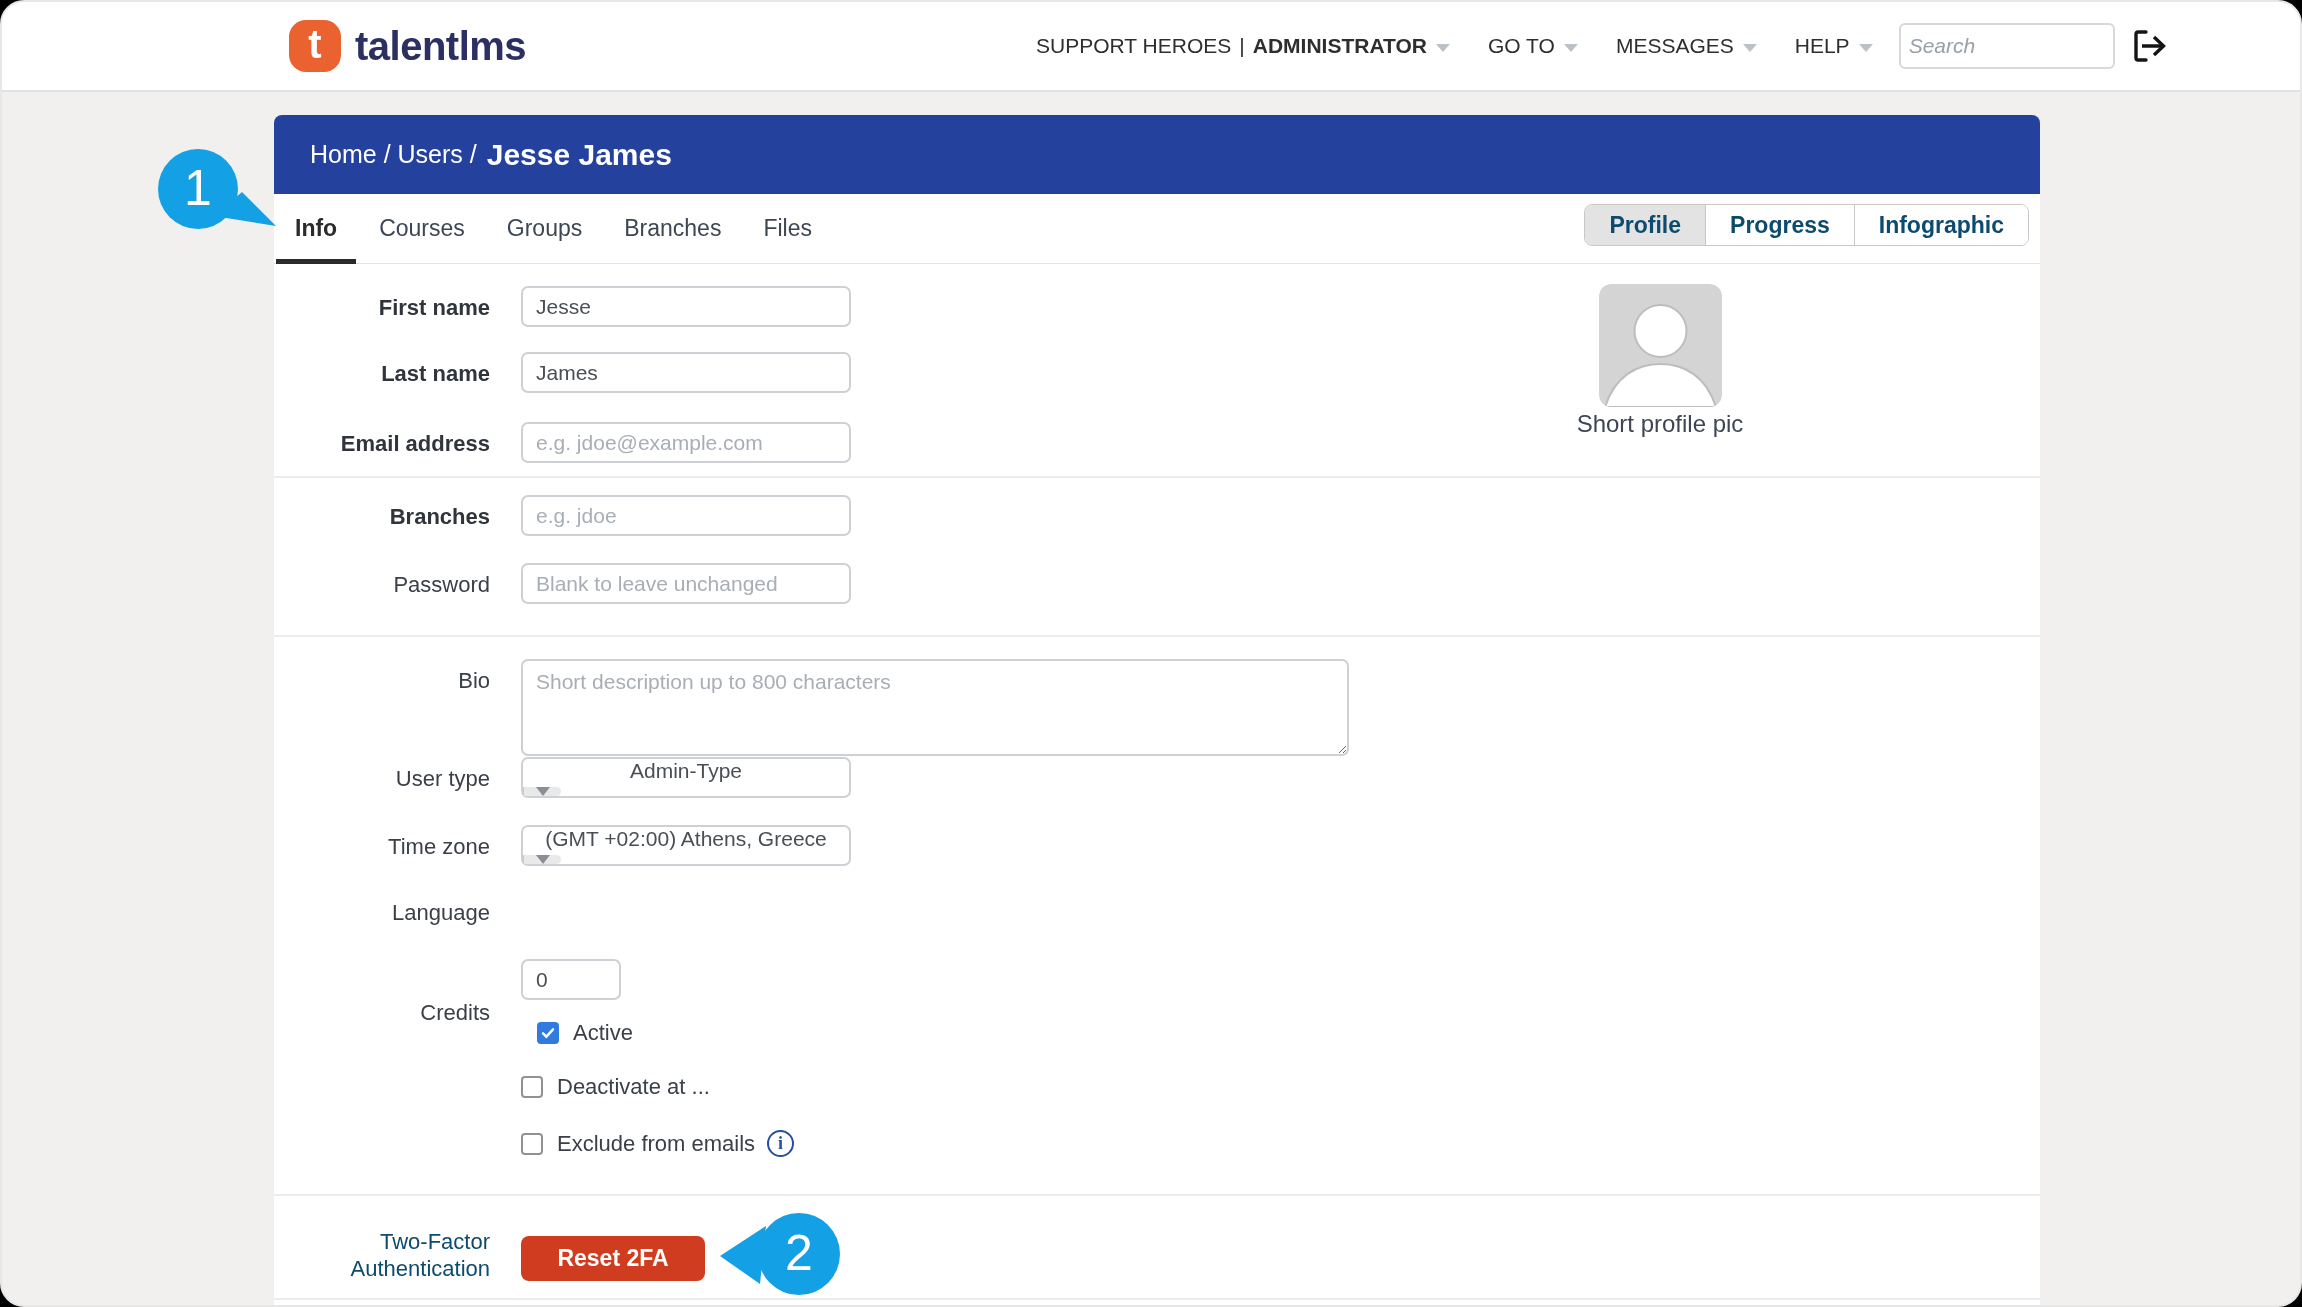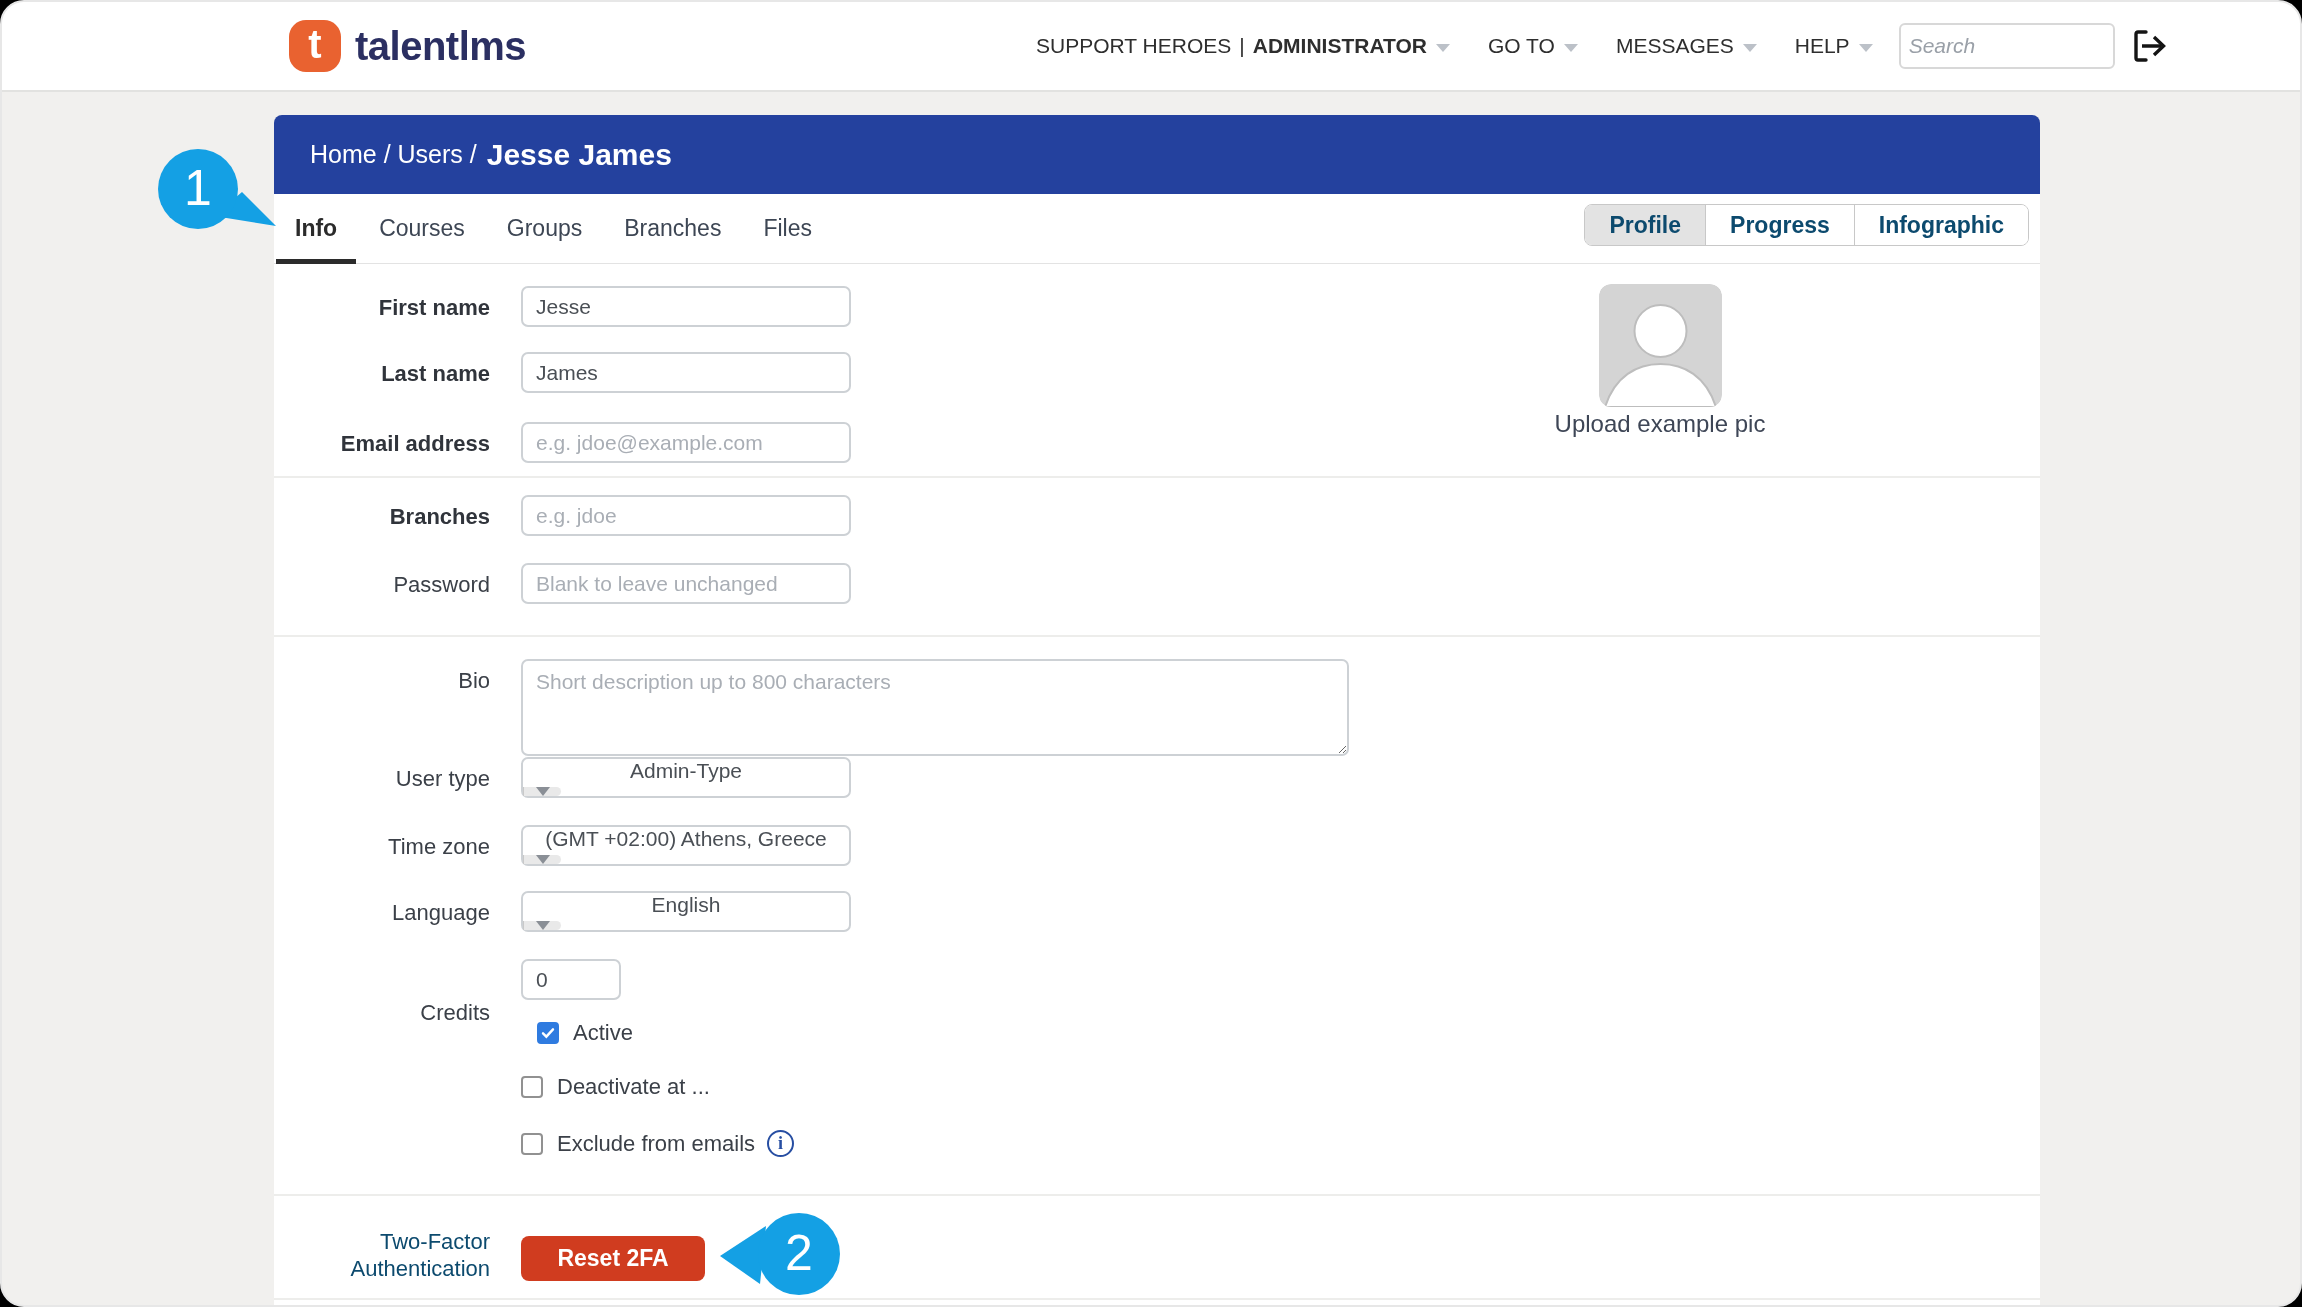--- a/index.html
+++ b/index.html
@@ -168,26 +168,20 @@
 
         <div class="flabel" style="top:570px;">Time zone</div>
         <div class="fselect" style="top:561px;">
           <div class="sel-text">(GMT +02:00) Athens, Greece</div>
           <div class="sel-caret-box">
               <div class="tri"></div>
             </div>
         </div>
 
         <div class="flabel" style="top:636px;">Language</div>
-        <div class="fselect" style="top:627px;">
-          <div class="sel-text">English</div>
-          <div class="sel-caret-box">
-              <div class="tri"></div>
-            </div>
-        </div>
 
         <div class="flabel" style="top:736px;">Credits</div>
         <input class="tinput" style="top: 695px; width: 100px;" type="text" value="0">
 
         <div class="checkrow" style="top:756px;padding-left:16px;">
           <div class="cbox checked">
             <svg width="16" height="16" viewBox="0 0 24 24">
                 <path d="M4.5 12.5 L9.5 17.5 L19.5 6.5" fill="none" stroke="#fff" stroke-width="3.6" stroke-linecap="round"></path>
               </svg>
           </div>
@@ -215,21 +209,21 @@
 
         <div class="divider" style="top:1034px;"></div>
 
         <div class="avatar-wrap">
           <svg width="123" height="123" viewBox="0 0 123 123">
             <rect x="0" y="0" width="123" height="123" rx="12" fill="#d4d4d4"></rect>
             <circle cx="61.5" cy="47" r="26" fill="#fff" stroke="#bdbdbd" stroke-width="2"></circle>
             <path d="M6 123 C16 92 38 80 61.5 80 C85 80 107 92 117 123 Z" fill="#fff" stroke="#bdbdbd" stroke-width="2"></path>
           </svg>
         </div>
-        <div class="upload-caption">Upload example pic</div>
+        <div class="upload-caption">Short profile pic</div>
 
       </div>
     </div>
 
     <div class="callout" style="left:150px; top:140px;">
       <svg width="132" height="96" viewBox="0 0 132 96">
         <polygon points="62,74 90,50 124,84" fill="#14a0e4"></polygon>
         <circle cx="46" cy="47" r="40" fill="#14a0e4"></circle>
         <text x="46" y="63" text-anchor="middle" font-size="50" fill="#ffffff" font-family="Liberation Sans, sans-serif">1</text>
       </svg>

